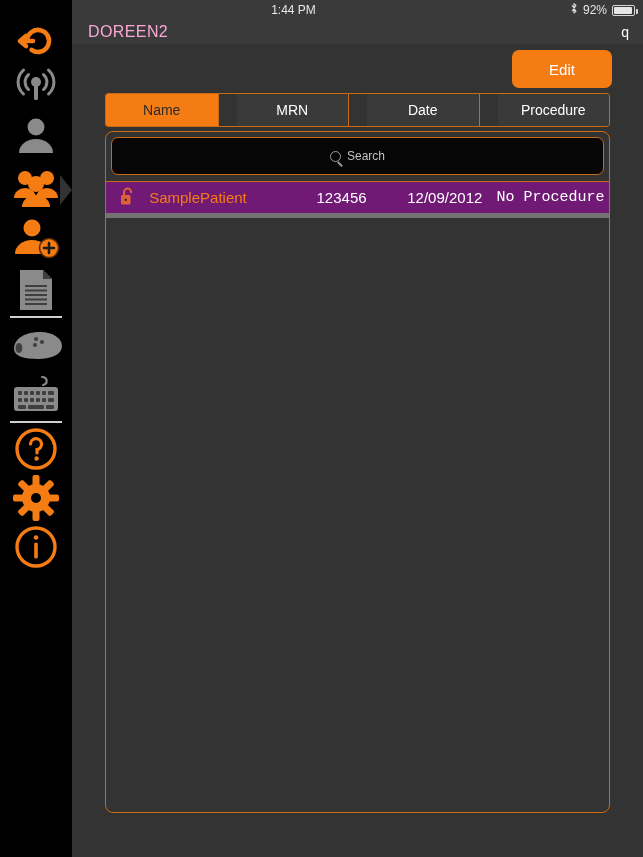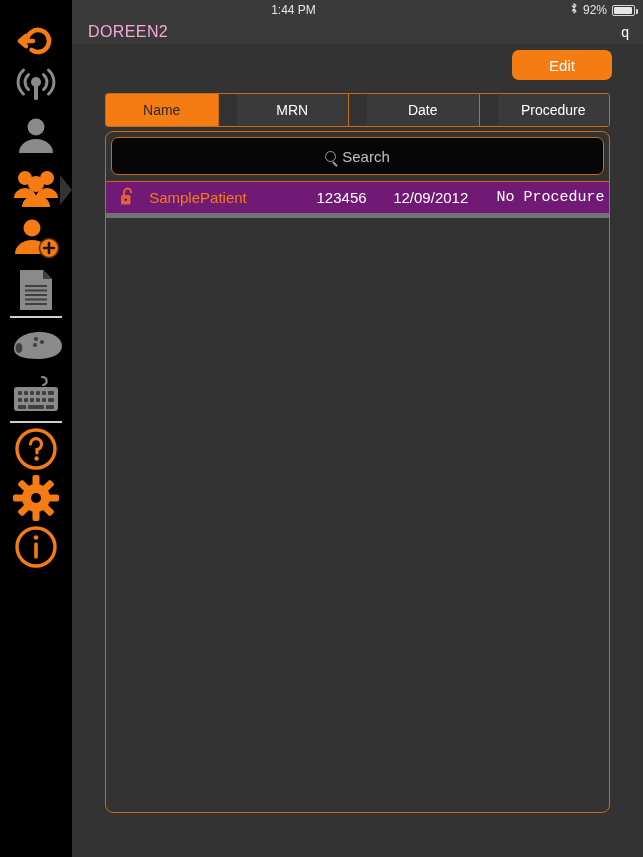--- a/index.html
+++ b/index.html
@@ -85,21 +85,21 @@
   }
 
   
   .content {
     position: absolute; left: 72px; top: 44px; width: 571px; height: 813px;
     background: #333333;
   }
 
   .edit-btn {
     position: absolute; right: 31px; top: 6px;
-    width: 100px; height: 30px;
+    width: 100px; height: 38px;
     background: #F57C13; border: none; border-radius: 7px;
     color: #ffffff; font-size: 15px;
     font-family: "Liberation Sans", sans-serif;
     cursor: pointer;
   }
 
   
   .segmented {
     position: absolute; left: 33px; top: 49px;
     width: 505px; height: 34px;
@@ -128,33 +128,33 @@
   }
   .search-glass {
     width: 11px; height: 11px; border: 1.5px solid #9a9a9a; border-radius: 50%;
     position: relative; display: inline-block;
   }
   .search-glass::after {
     content: ""; position: absolute; right: -4px; bottom: -2px;
     width: 6px; height: 1.5px; background: #9a9a9a;
     transform: rotate(45deg); transform-origin: left center;
   }
-  .search-ph { color: #c2c2c2; font-size: 15px; }
+  .search-ph { color: #c2c2c2; font-size: 12px; }
 
   .row {
     position: absolute; left: 0; top: 49px; width: 503px; height: 37px;
     background: #701a75;
     border-top: 1px solid #C86A14;
     border-bottom: 5px solid #737373;
     display: flex; align-items: center; cursor: pointer;
   }
   .cell-lock { width: 46px; display: flex; align-items: center; justify-content: center; }
   .cell-name { width: 150px; color: #F57C13; font-size: 15px; }
   .cell-mrn  { width: 110px; color: #ffffff; font-size: 15px; text-align: center; }
-  .cell-date { width: 110px; color: #ffffff; font-size: 15px; }
+  .cell-date { width: 110px; color: #ffffff; font-size: 15px; text-align: center; }
   .cell-proc { width: 120px; color: #ffffff; font-size: 15px; text-align: left; font-family: Liberation Mono, monospace; }
 </style>
 </head>
 <body>
 
 <div id="app">
 
   <div class="statusbar">
     <div class="sb-rest"></div>
     <div class="sb-left">

